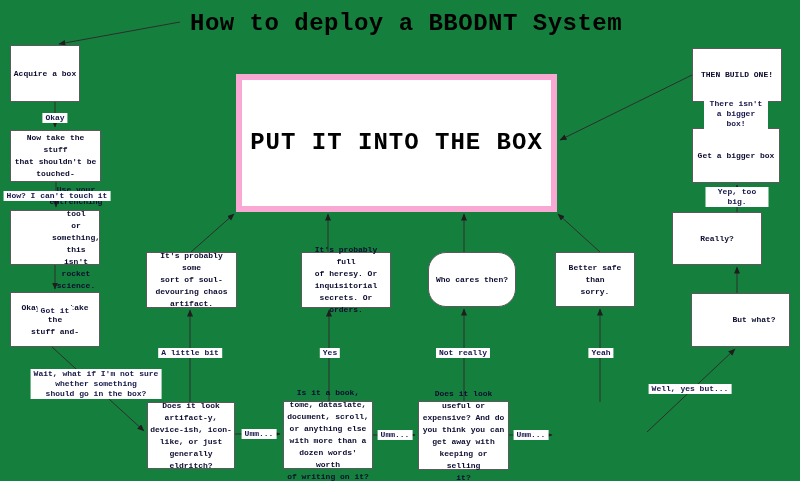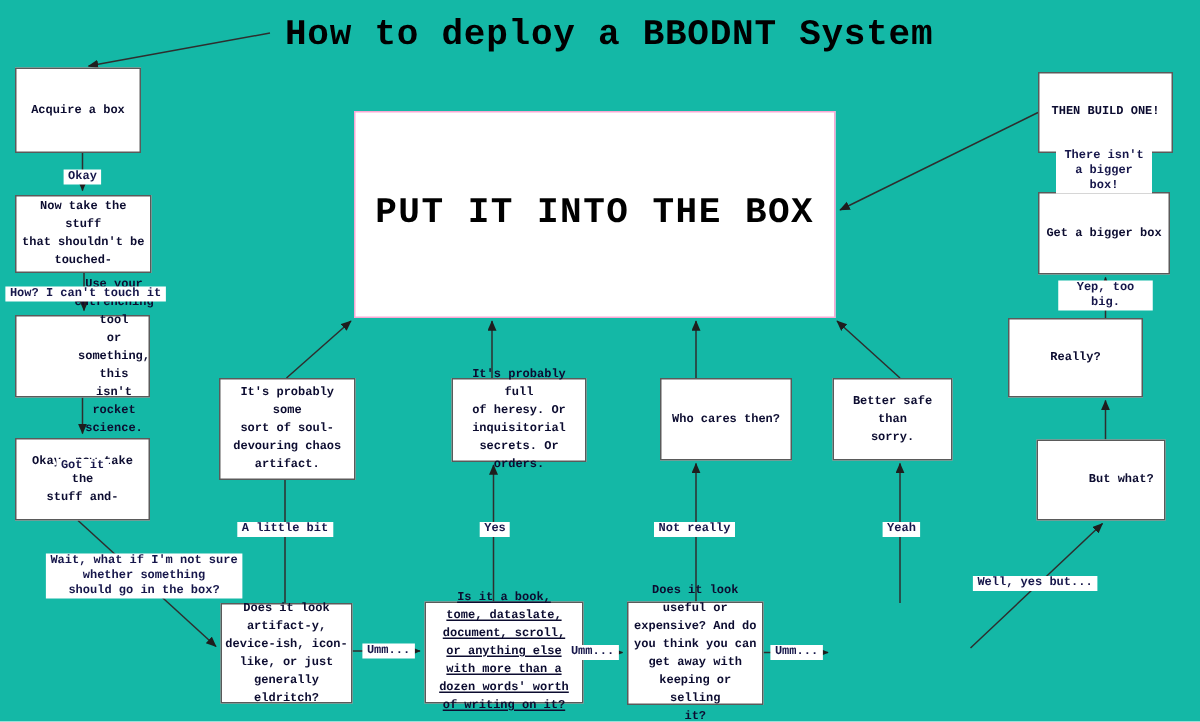--- a/index.html
+++ b/index.html
@@ -1,32 +1,32 @@
 <!DOCTYPE html>
 <html><head>
 <meta charset="utf-8">
 <style>
   html,body{margin:0;padding:0;background:#ffffff;}
   #canvas{
-    position:relative;width:800px;height:481px;background:#14b8a6;
+    position:relative;width:800px;height:481px;background:#15803d;
     font-family:"Liberation Mono","DejaVu Sans Mono",monospace;
     overflow:hidden;
   }
   #wires{position:absolute;left:0;top:0;width:800px;height:481px;}
   .node{
     position:absolute;box-sizing:border-box;
     border:1px solid #5a5a5a;background:#ffffff;
     display:flex;align-items:center;justify-content:center;
     text-align:center;white-space:pre-line;
     font-size:8px;font-weight:bold;line-height:12px;color:#0c0c30;
     padding:2px;
   }
   .node.big{
     font-size:24px;line-height:28px;letter-spacing:1px;color:#000000;
-    border:1px solid #f9a8d4;
+    border:6px solid #f9a8d4;
   }
   .lbl{
     position:absolute;transform:translate(-50%,-50%);
     background:#ffffff;padding:0 3px;white-space:pre-line;text-align:center;
     font-size:8px;font-weight:bold;line-height:10px;color:#16164a;
   }
   .title{
     position:absolute;left:190px;top:10px;
     font-size:24px;font-weight:bold;letter-spacing:0.5px;color:#000000;
     white-space:nowrap;
@@ -63,69 +63,69 @@
       <line x1="600" y1="252" x2="558" y2="214" marker-end="url(#ah)"></line>
       <line x1="737" y1="293" x2="737" y2="267" marker-end="url(#ah)"></line>
       <line x1="737" y1="212" x2="737" y2="185" marker-end="url(#ah)"></line>
       <line x1="736" y1="128" x2="736" y2="104" marker-end="url(#ah)"></line>
       <line x1="692" y1="75" x2="560" y2="140" marker-end="url(#ah)"></line>
     </g>
   </svg>
 
   <div class="title">How to deploy a BBODNT System</div>
 
-  <div class="node" style="left:10px;top:45px;width:84px;height:57px;">Acquire a box</div>
+  <div class="node" style="left:10px;top:45px;width:70px;height:57px;">Acquire a box</div>
   <div class="node" style="left:10px;top:130px;width:91px;height:52px;">Now take the stuff
 that shouldn't be
 touched-</div>
   <div class="node" style="left:10px;top:210px;width:90px;height:55px;padding-left:44px;">Use your
 entrenching tool
 or something, this
 isn't rocket
 science.</div>
   <div class="node" style="left:10px;top:292px;width:90px;height:55px;">Okay, now take the
 stuff and-</div>
 
   <div class="node big" style="left:236px;top:74px;width:321px;height:138px;">PUT IT INTO THE BOX</div>
 
-  <div class="node" style="left:146px;top:252px;width:91px;height:68px;">It's probably some
+  <div class="node" style="left:146px;top:252px;width:91px;height:56px;">It's probably some
 sort of soul-
 devouring chaos
 artifact.</div>
   <div class="node" style="left:283px;top:252px;width:90px;height:56px;margin-left:18px;">It's probably full
 of heresy. Or
 inquisitorial
 secrets. Or
 orders.</div>
-  <div class="node" style="left:440px;top:252px;width:88px;height:55px;">Who cares then?</div>
+  <div class="node" style="left:428px;top:252px;width:88px;height:55px;border-radius:18px;">Who cares then?</div>
   <div class="node" style="left:555px;top:252px;width:80px;height:55px;">Better safe than
 sorry.</div>
 
   <div class="node" style="left:147px;top:402px;width:88px;height:67px;">Does it look
 artifact-y,
 device-ish, icon-
 like, or just
 generally
 eldritch?</div>
-  <div class="node" style="left:283px;top:401px;width:106px;height:68px;text-decoration:underline;">Is it a book,
+  <div class="node" style="left:283px;top:401px;width:90px;height:68px;">Is it a book,
 tome, dataslate,
 document, scroll,
 or anything else
 with more than a
 dozen words' worth
 of writing on it?</div>
   <div class="node" style="left:418px;top:401px;width:91px;height:69px;">Does it look
 useful or
 expensive? And do
 you think you can
 get away with
 keeping or selling
 it?</div>
 
-  <div class="node" style="left:691px;top:293px;width:86px;height:54px;padding-left:29px;">But what?</div>
+  <div class="node" style="left:691px;top:293px;width:99px;height:54px;padding-left:29px;">But what?</div>
   <div class="node" style="left:672px;top:212px;width:90px;height:53px;">Really?</div>
   <div class="node" style="left:692px;top:128px;width:88px;height:55px;">Get a bigger box</div>
   <div class="node" style="left:692px;top:48px;width:90px;height:54px;">THEN BUILD ONE!</div>
 
   <span class="lbl" style="left:55px;top:118px;">Okay</span>
   <span class="lbl" style="left:57px;top:196px;">How? I can't touch it</span>
   <span class="lbl" style="left:55px;top:277px;margin-top:34px;">Got it</span>
   <span class="lbl" style="left:96px;top:384px;">Wait, what if I'm not sure
 whether something
 should go in the box?</span>

